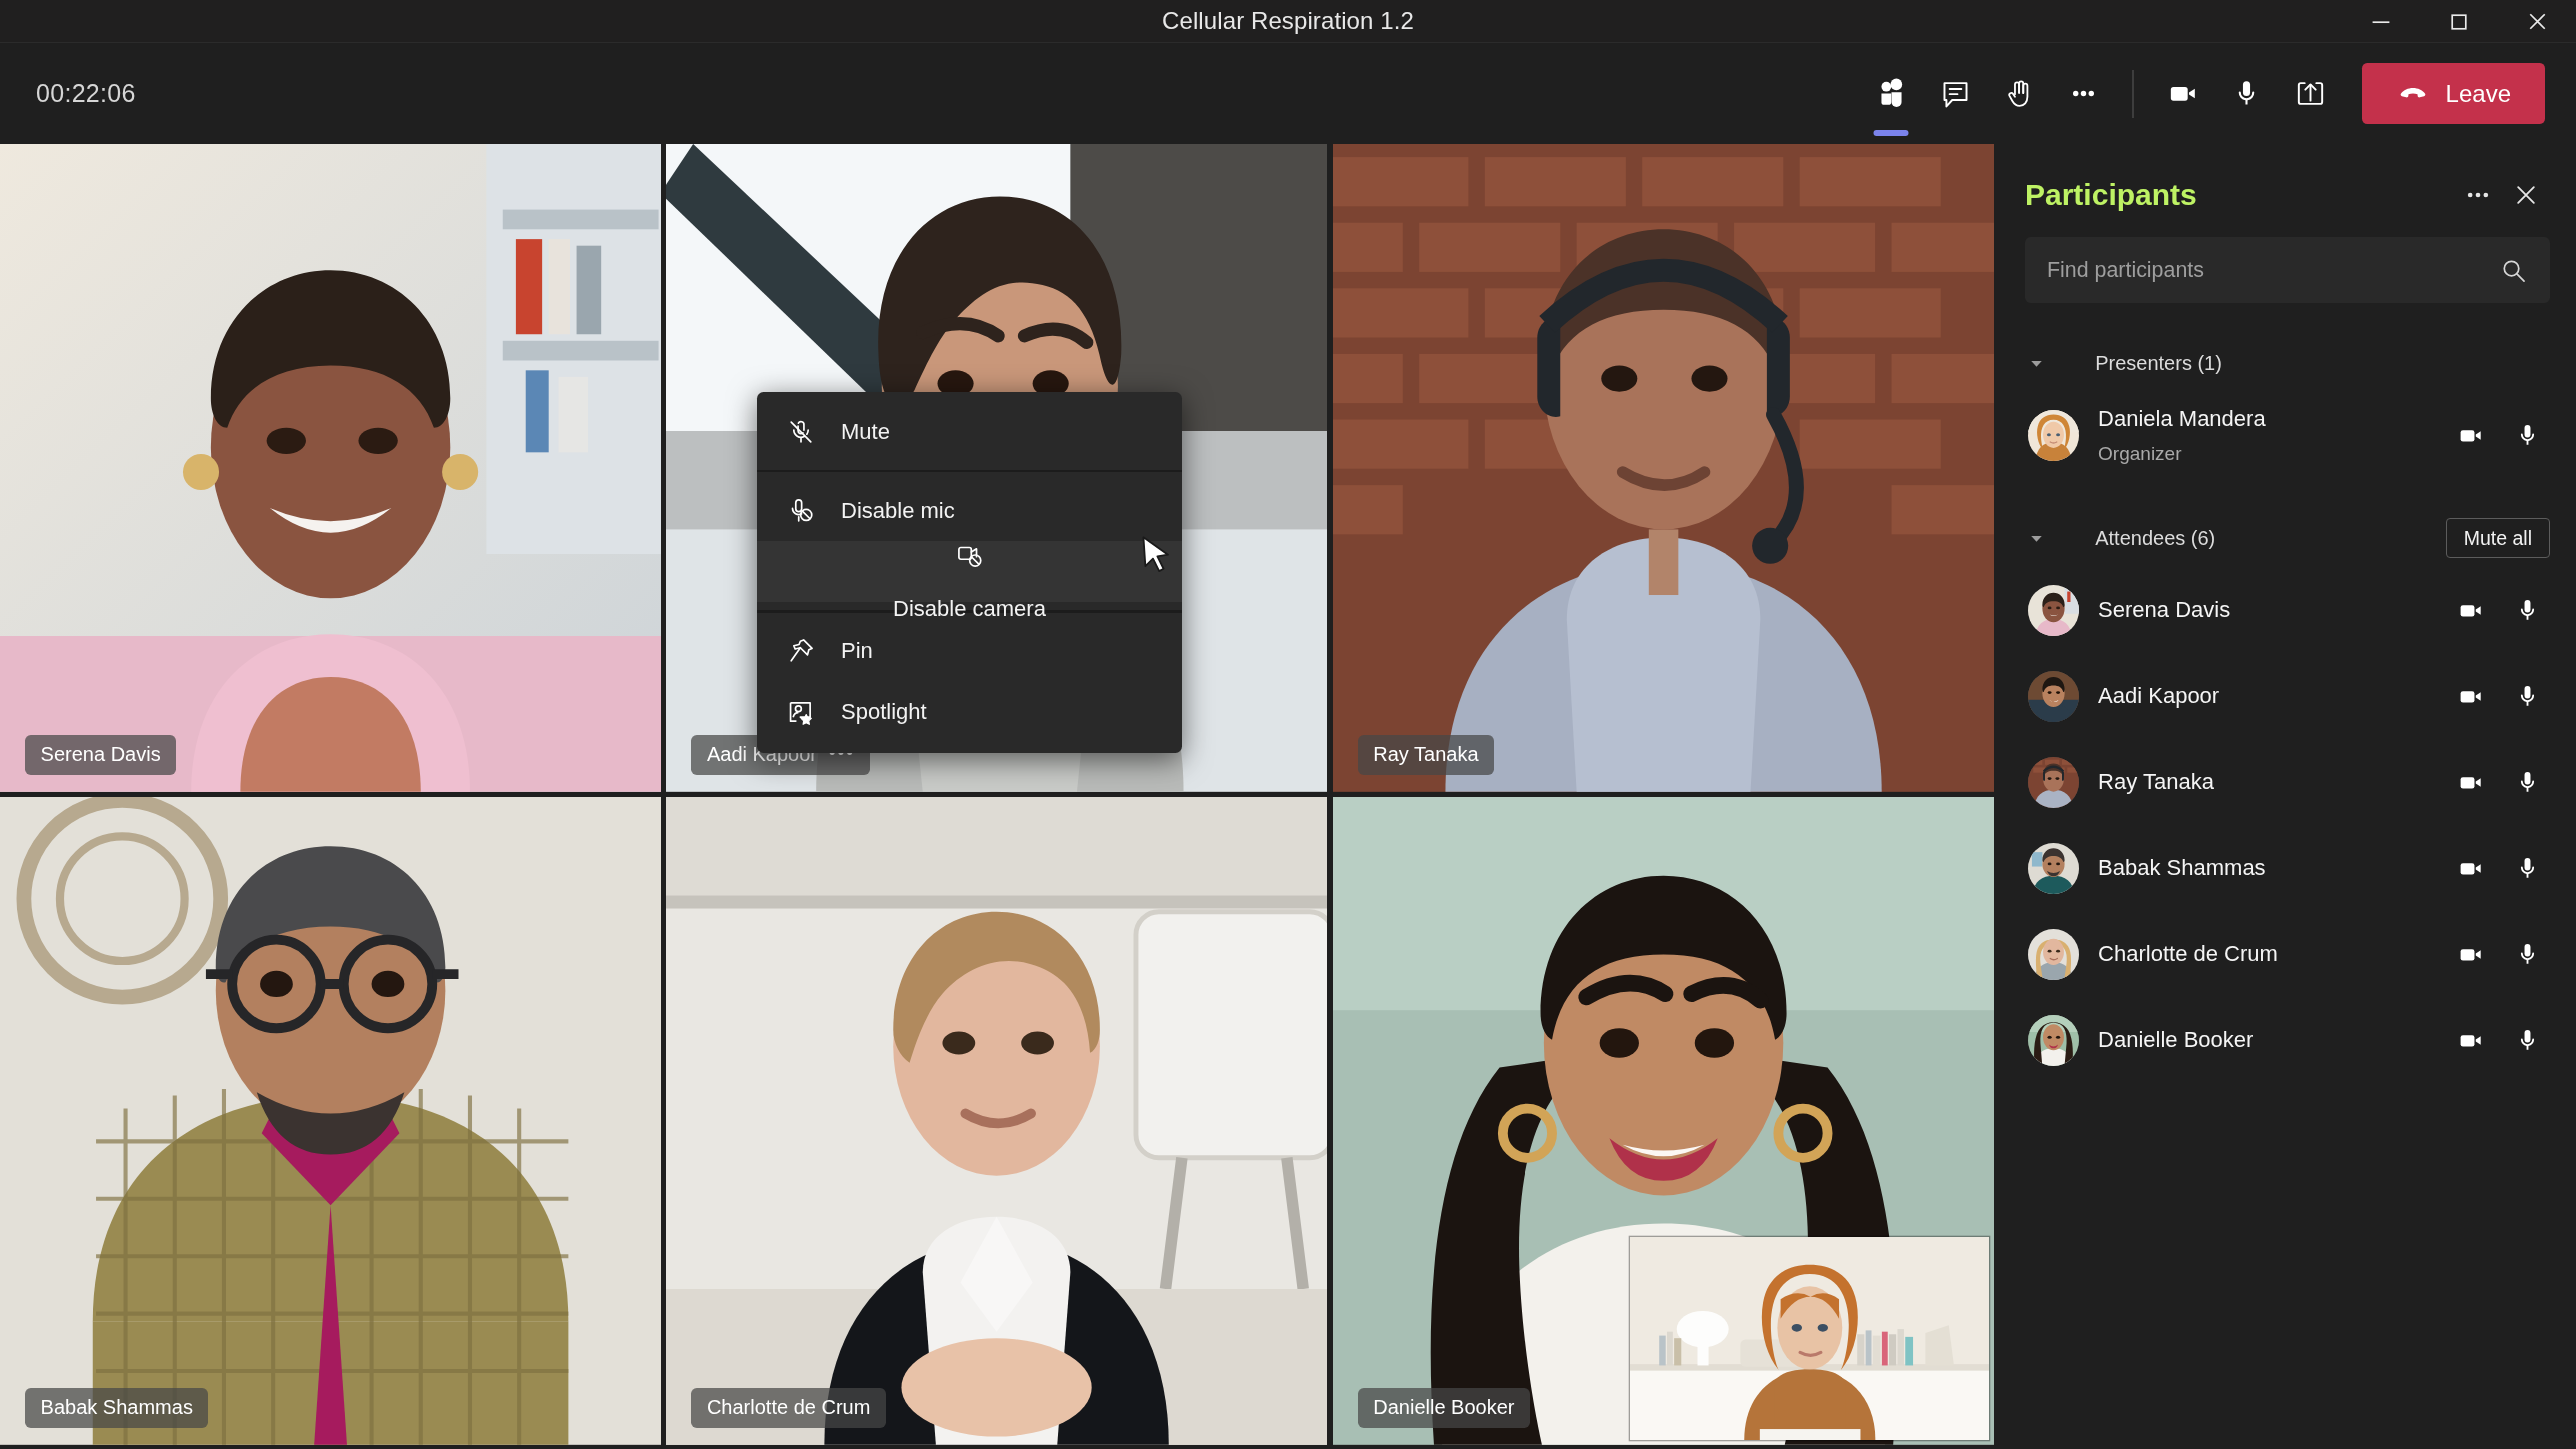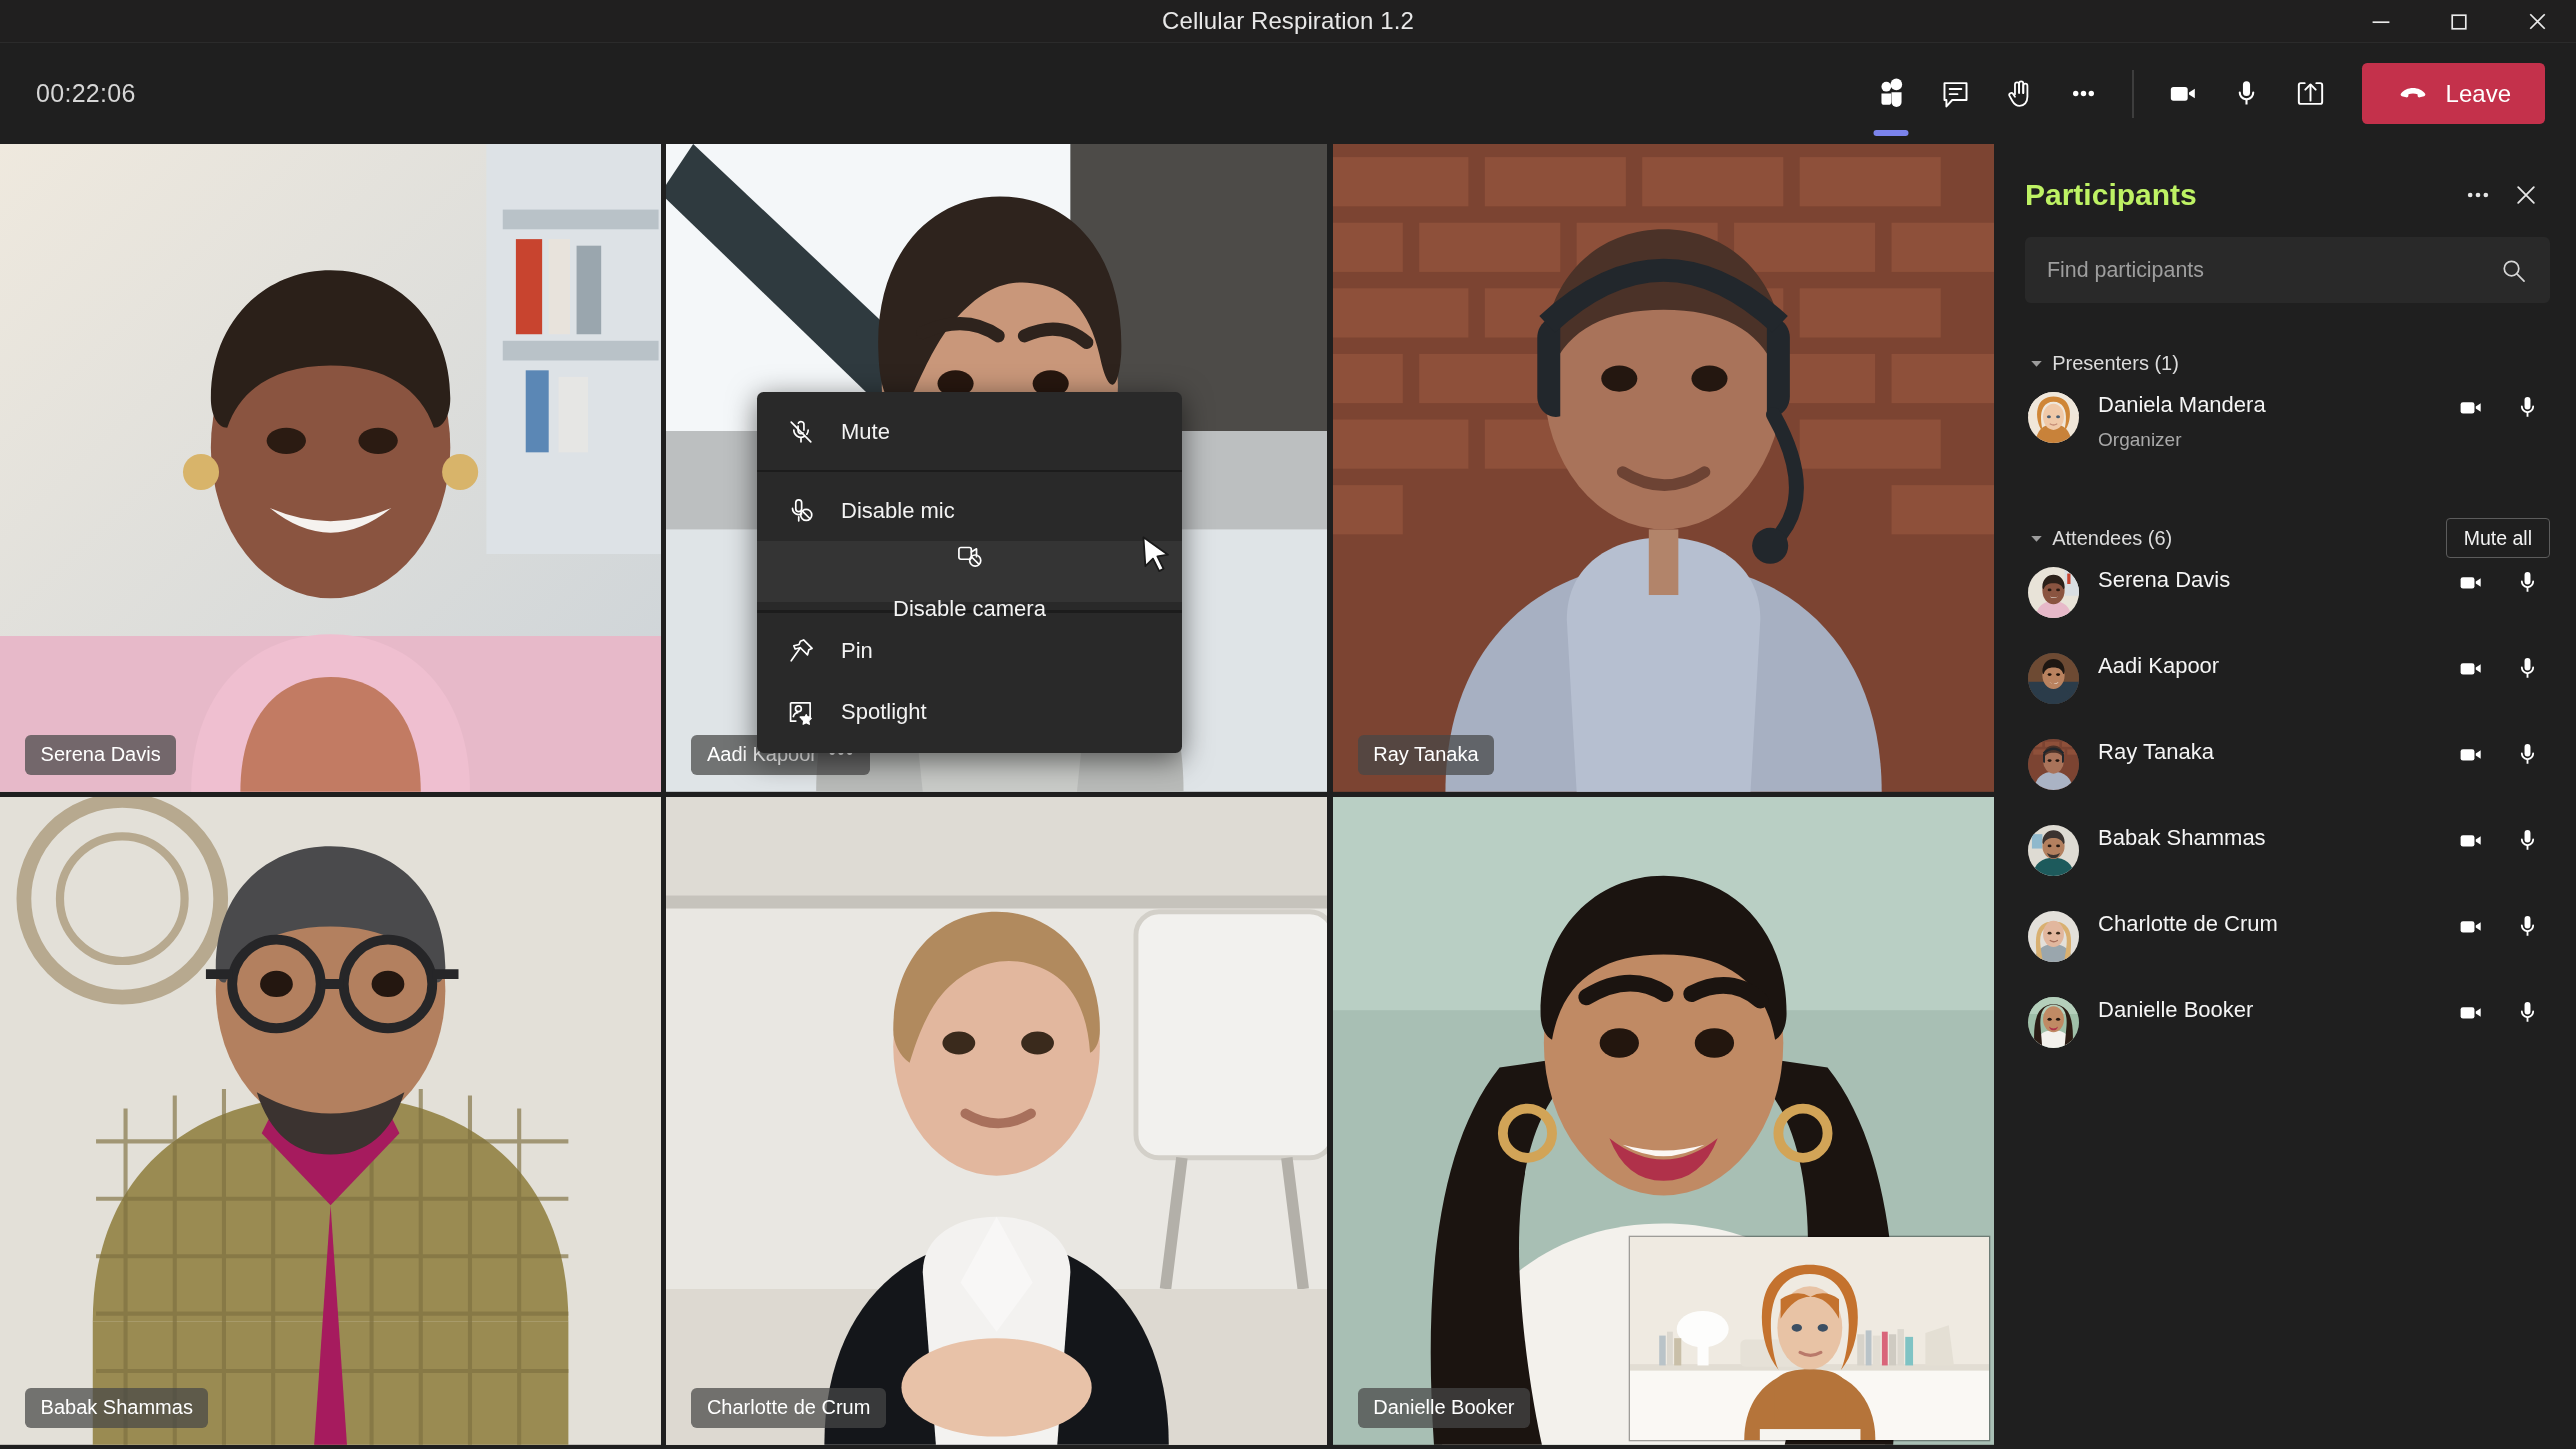--- a/index.html
+++ b/index.html
@@ -104,29 +104,29 @@
   .searchbox input {
     flex: 1; background: transparent; border: 0; outline: 0;
     color: #f0f0f0; font-size: 21.4px; font-family: "Liberation Sans", sans-serif;
   }
   .searchbox input::placeholder { color: #9e9e9e; }
 
   .section-head {
     display: flex; align-items: center; height: 58px; margin-top: 31px; color: #dcdcdc; font-size: 20px;
   }
   .chevron { width: 22px; height: 22px; display: flex; align-items: center; justify-content: center; margin-right: 5.2px; }
-  .section-label { flex: 1; }
+  .section-label { flex: 1; margin-left: 43px; }
   .muteall {
     height: 40px; padding: 0 17px; border: 1.3px solid #5c5c5c; border-radius: 4px;
     background: transparent; color: #f2f2f2; font-size: 19.5px;
     font-family: "Liberation Sans", sans-serif; cursor: pointer;
     display: flex; align-items: center;
   }
 
-  .prow { display: flex; align-items: flex-start; height: 86px; }
+  .prow { display: flex; align-items: center; height: 86px; }
   .avatar {
     width: 51px; height: 51px; border-radius: 50%; overflow: hidden; flex: 0 0 51px;
     margin-left: 2.6px; position: relative; background: #4a4a4a;
   }
   .pnames { flex: 1; margin-left: 19.5px; min-width: 0; }
   .pname { color: #f5f5f5; font-size: 22px; white-space: nowrap; }
   .prole { color: #a9a9a9; font-size: 19px; margin-top: 11px; }
   .picons { display: flex; align-items: center; gap: 27px; padding-right: 7.8px; }
   .picon { width: 30px; height: 30px; display: flex; align-items: center; justify-content: center; color: #fff; }
 

